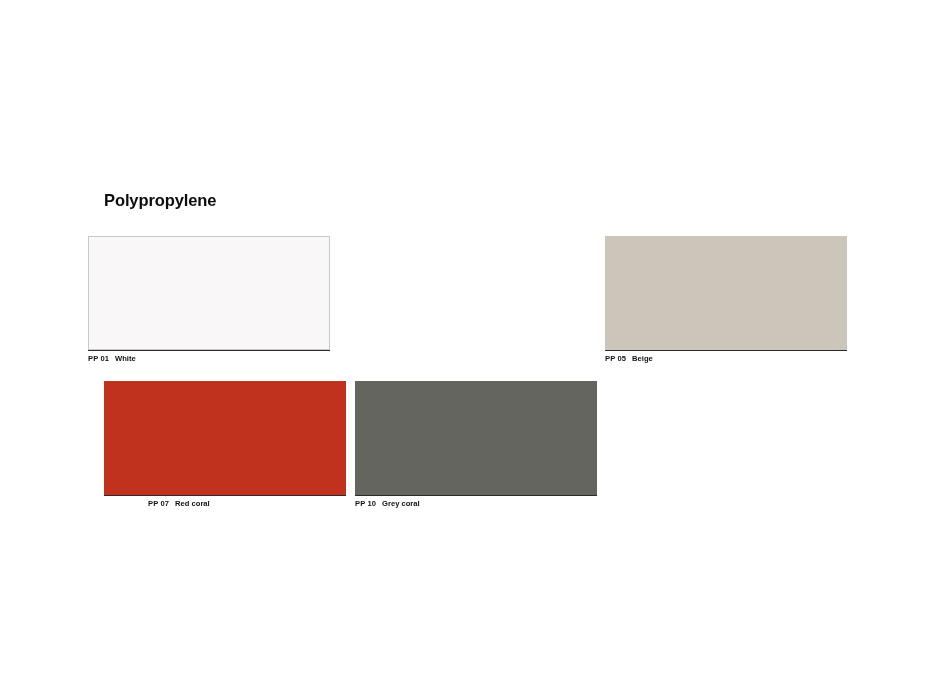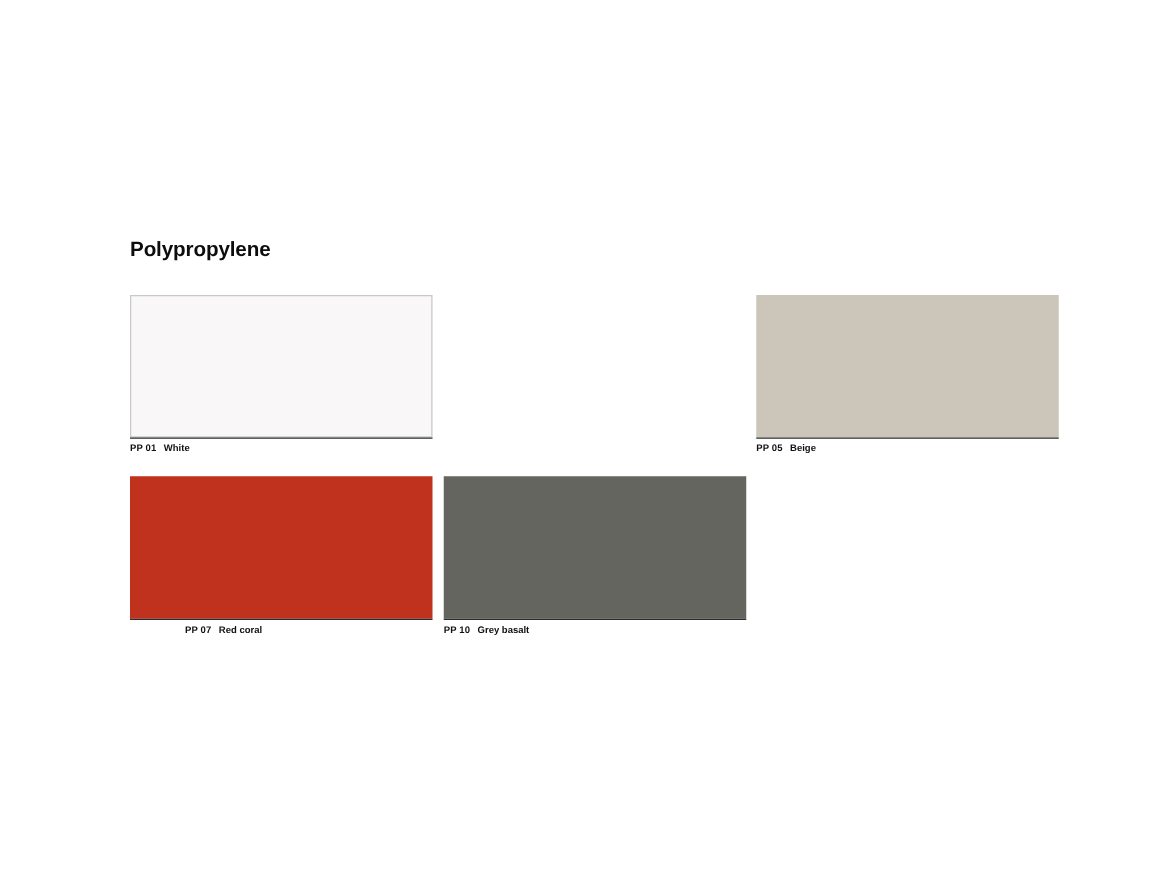--- a/index.html
+++ b/index.html
@@ -77,21 +77,21 @@
     width: 6px;
   }
 </style>
 </head>
 <body>
 
 <div id="page">
 
   <div id="title">Polypropylene</div>
 
-  <div class="swatch-cell" style="left:104px; top:236px; width:242px; height:128px;">
+  <div class="swatch-cell" style="left:88px; top:236px; width:242px; height:128px;">
     <div class="swatch outlined" style="width:242px; height:114px; background:#f9f7f8;"></div>
     <div class="rule" style="top:114px; width:242px;"></div>
     <div class="label" style="top:118px;">
       <span class="code">PP 01</span><span class="sep"></span><span class="cname">White</span>
     </div>
   </div>
 
 
   <div class="swatch-cell" style="left:605px; top:236px; width:242px; height:128px;text-align:right;">
     <div class="swatch" style="width:242px; height:114px; background:#cbc5ba;"></div>
@@ -106,17 +106,17 @@
     <div class="rule" style="top:114px; width:242px;"></div>
     <div class="label" style="top:118px;padding-left:44px;">
       <span class="code">PP 07</span><span class="sep"></span><span class="cname">Red coral</span>
     </div>
   </div>
 
   <div class="swatch-cell" style="left:355px; top:381px; width:242px; height:128px;">
     <div class="swatch" style="width:242px; height:114px; background:#65655f;"></div>
     <div class="rule" style="top:114px; width:242px;"></div>
     <div class="label" style="top:118px;">
-      <span class="code">PP 10</span><span class="sep"></span><span class="cname">Grey basalt</span>
+      <span class="code">PP 10</span><span class="sep"></span><span class="cname">Grey coral</span>
     </div>
   </div>
 
 </div>
 
 </body></html>

